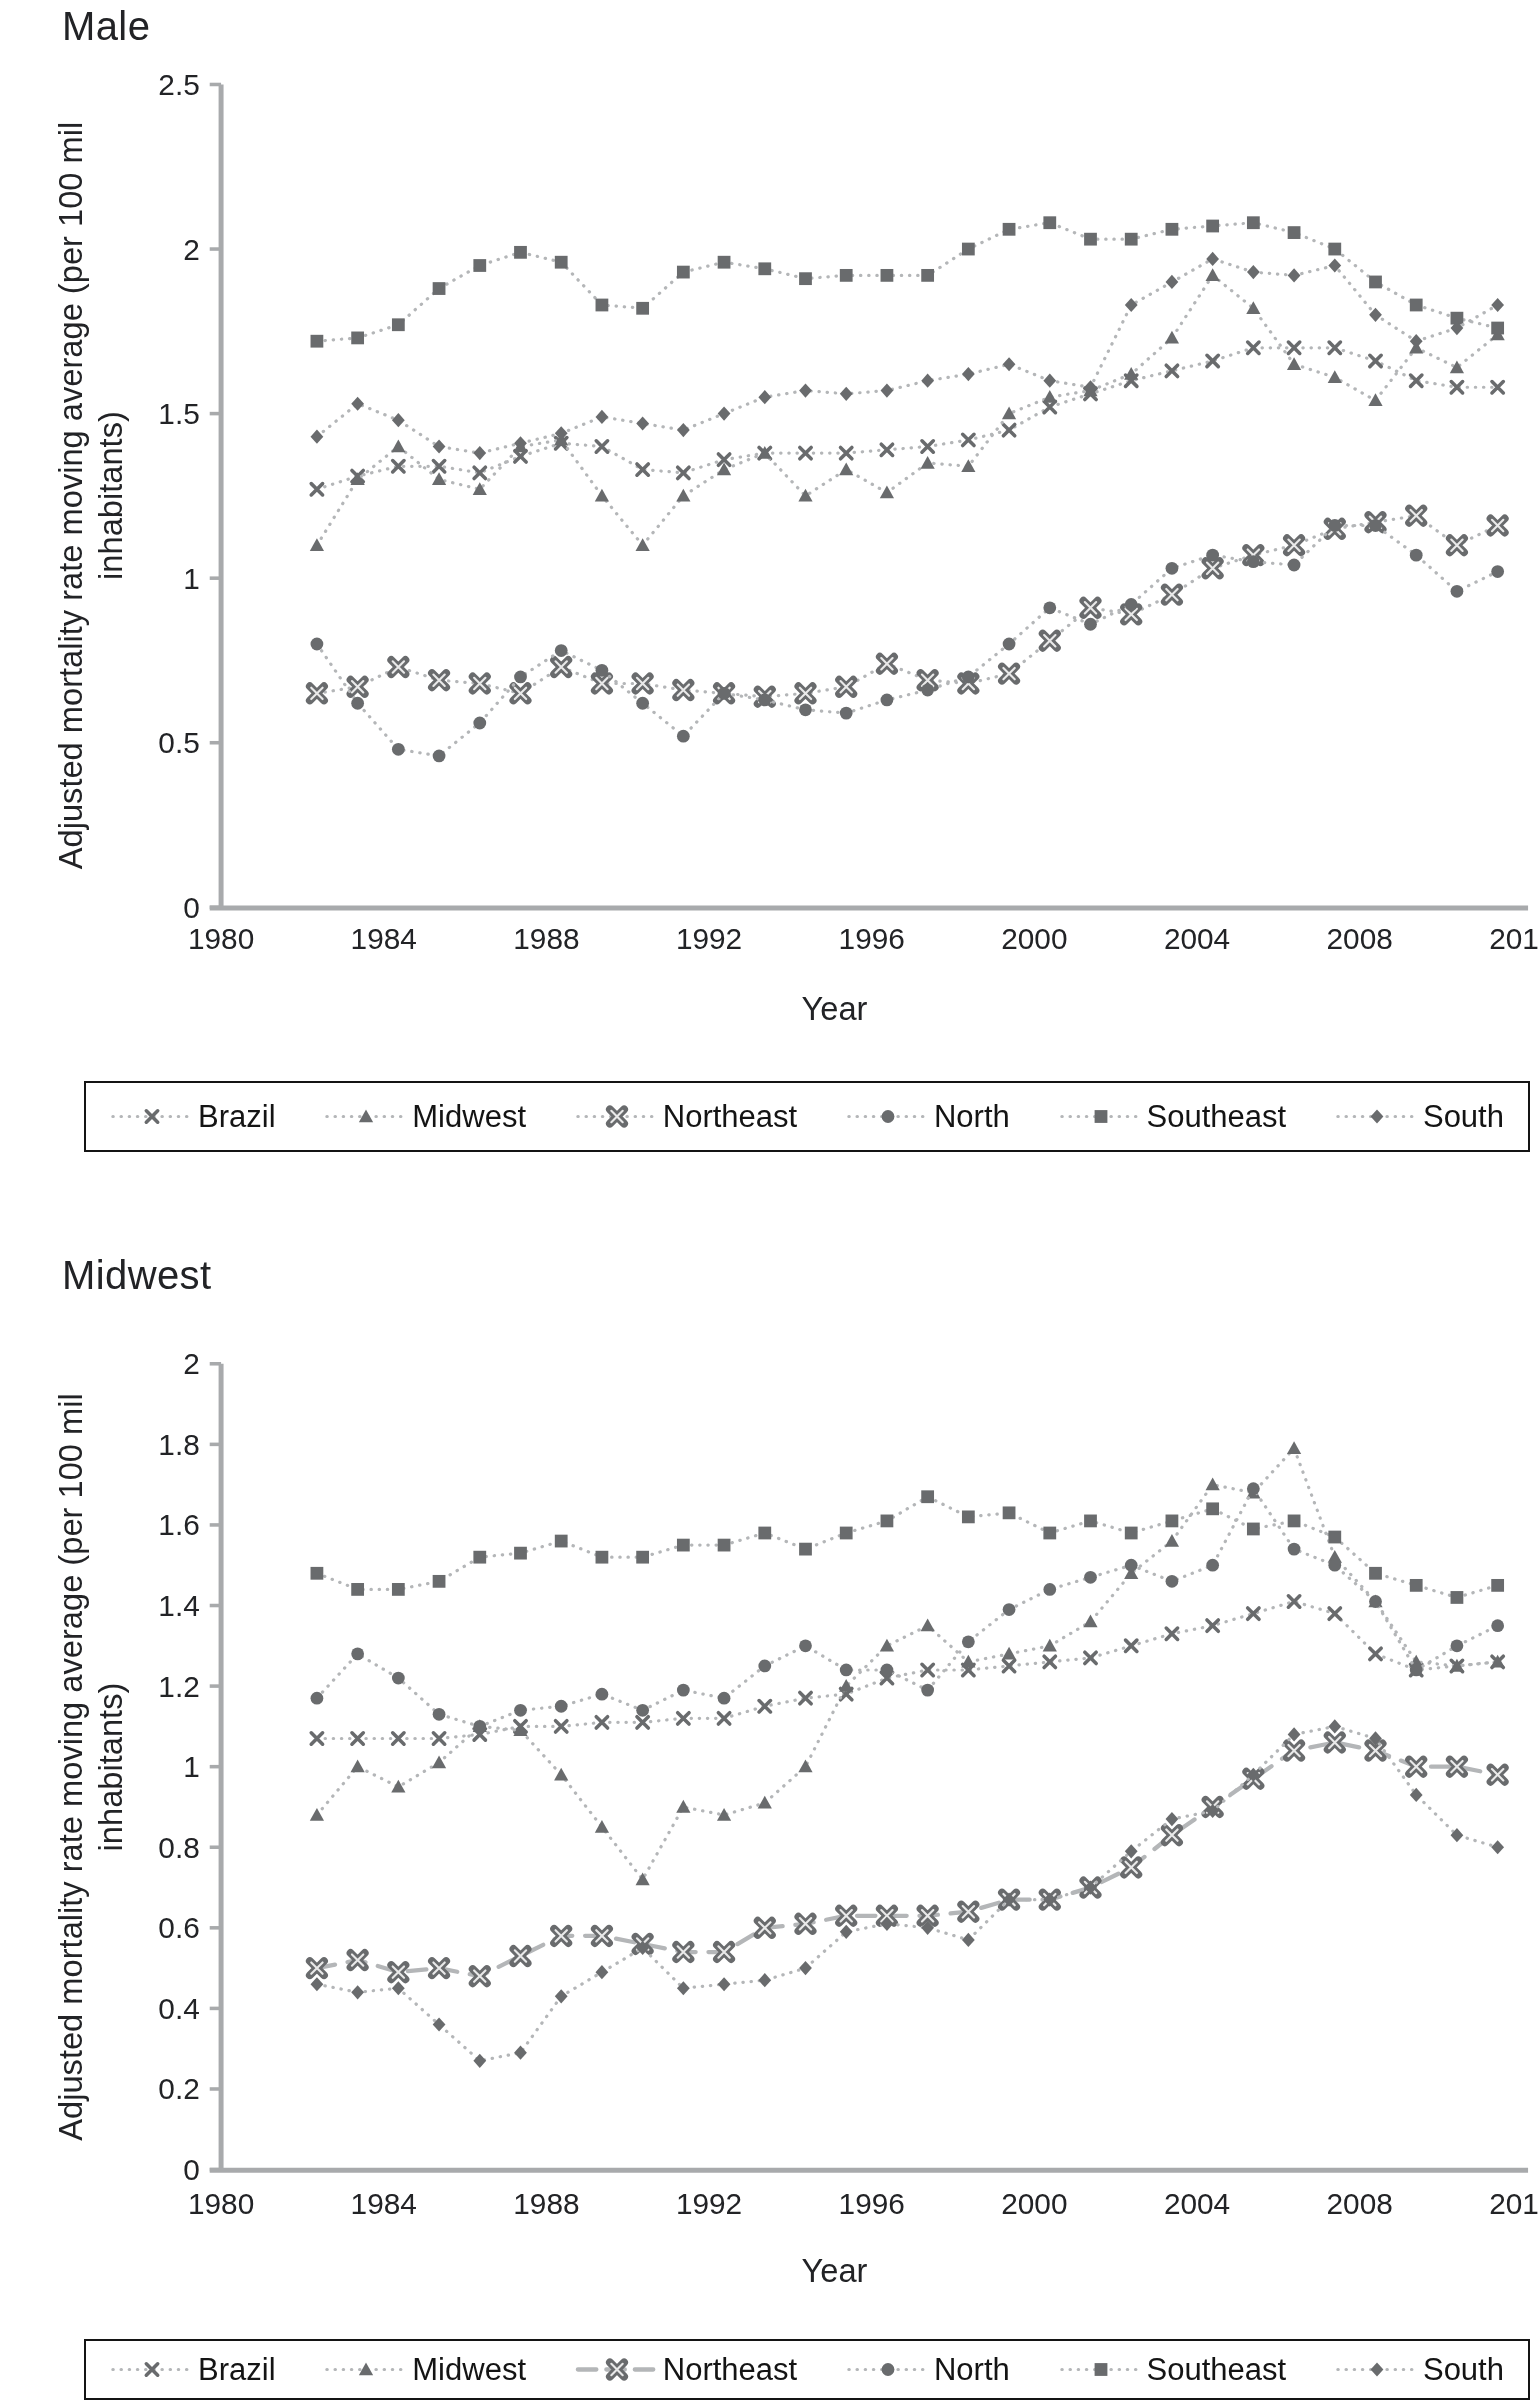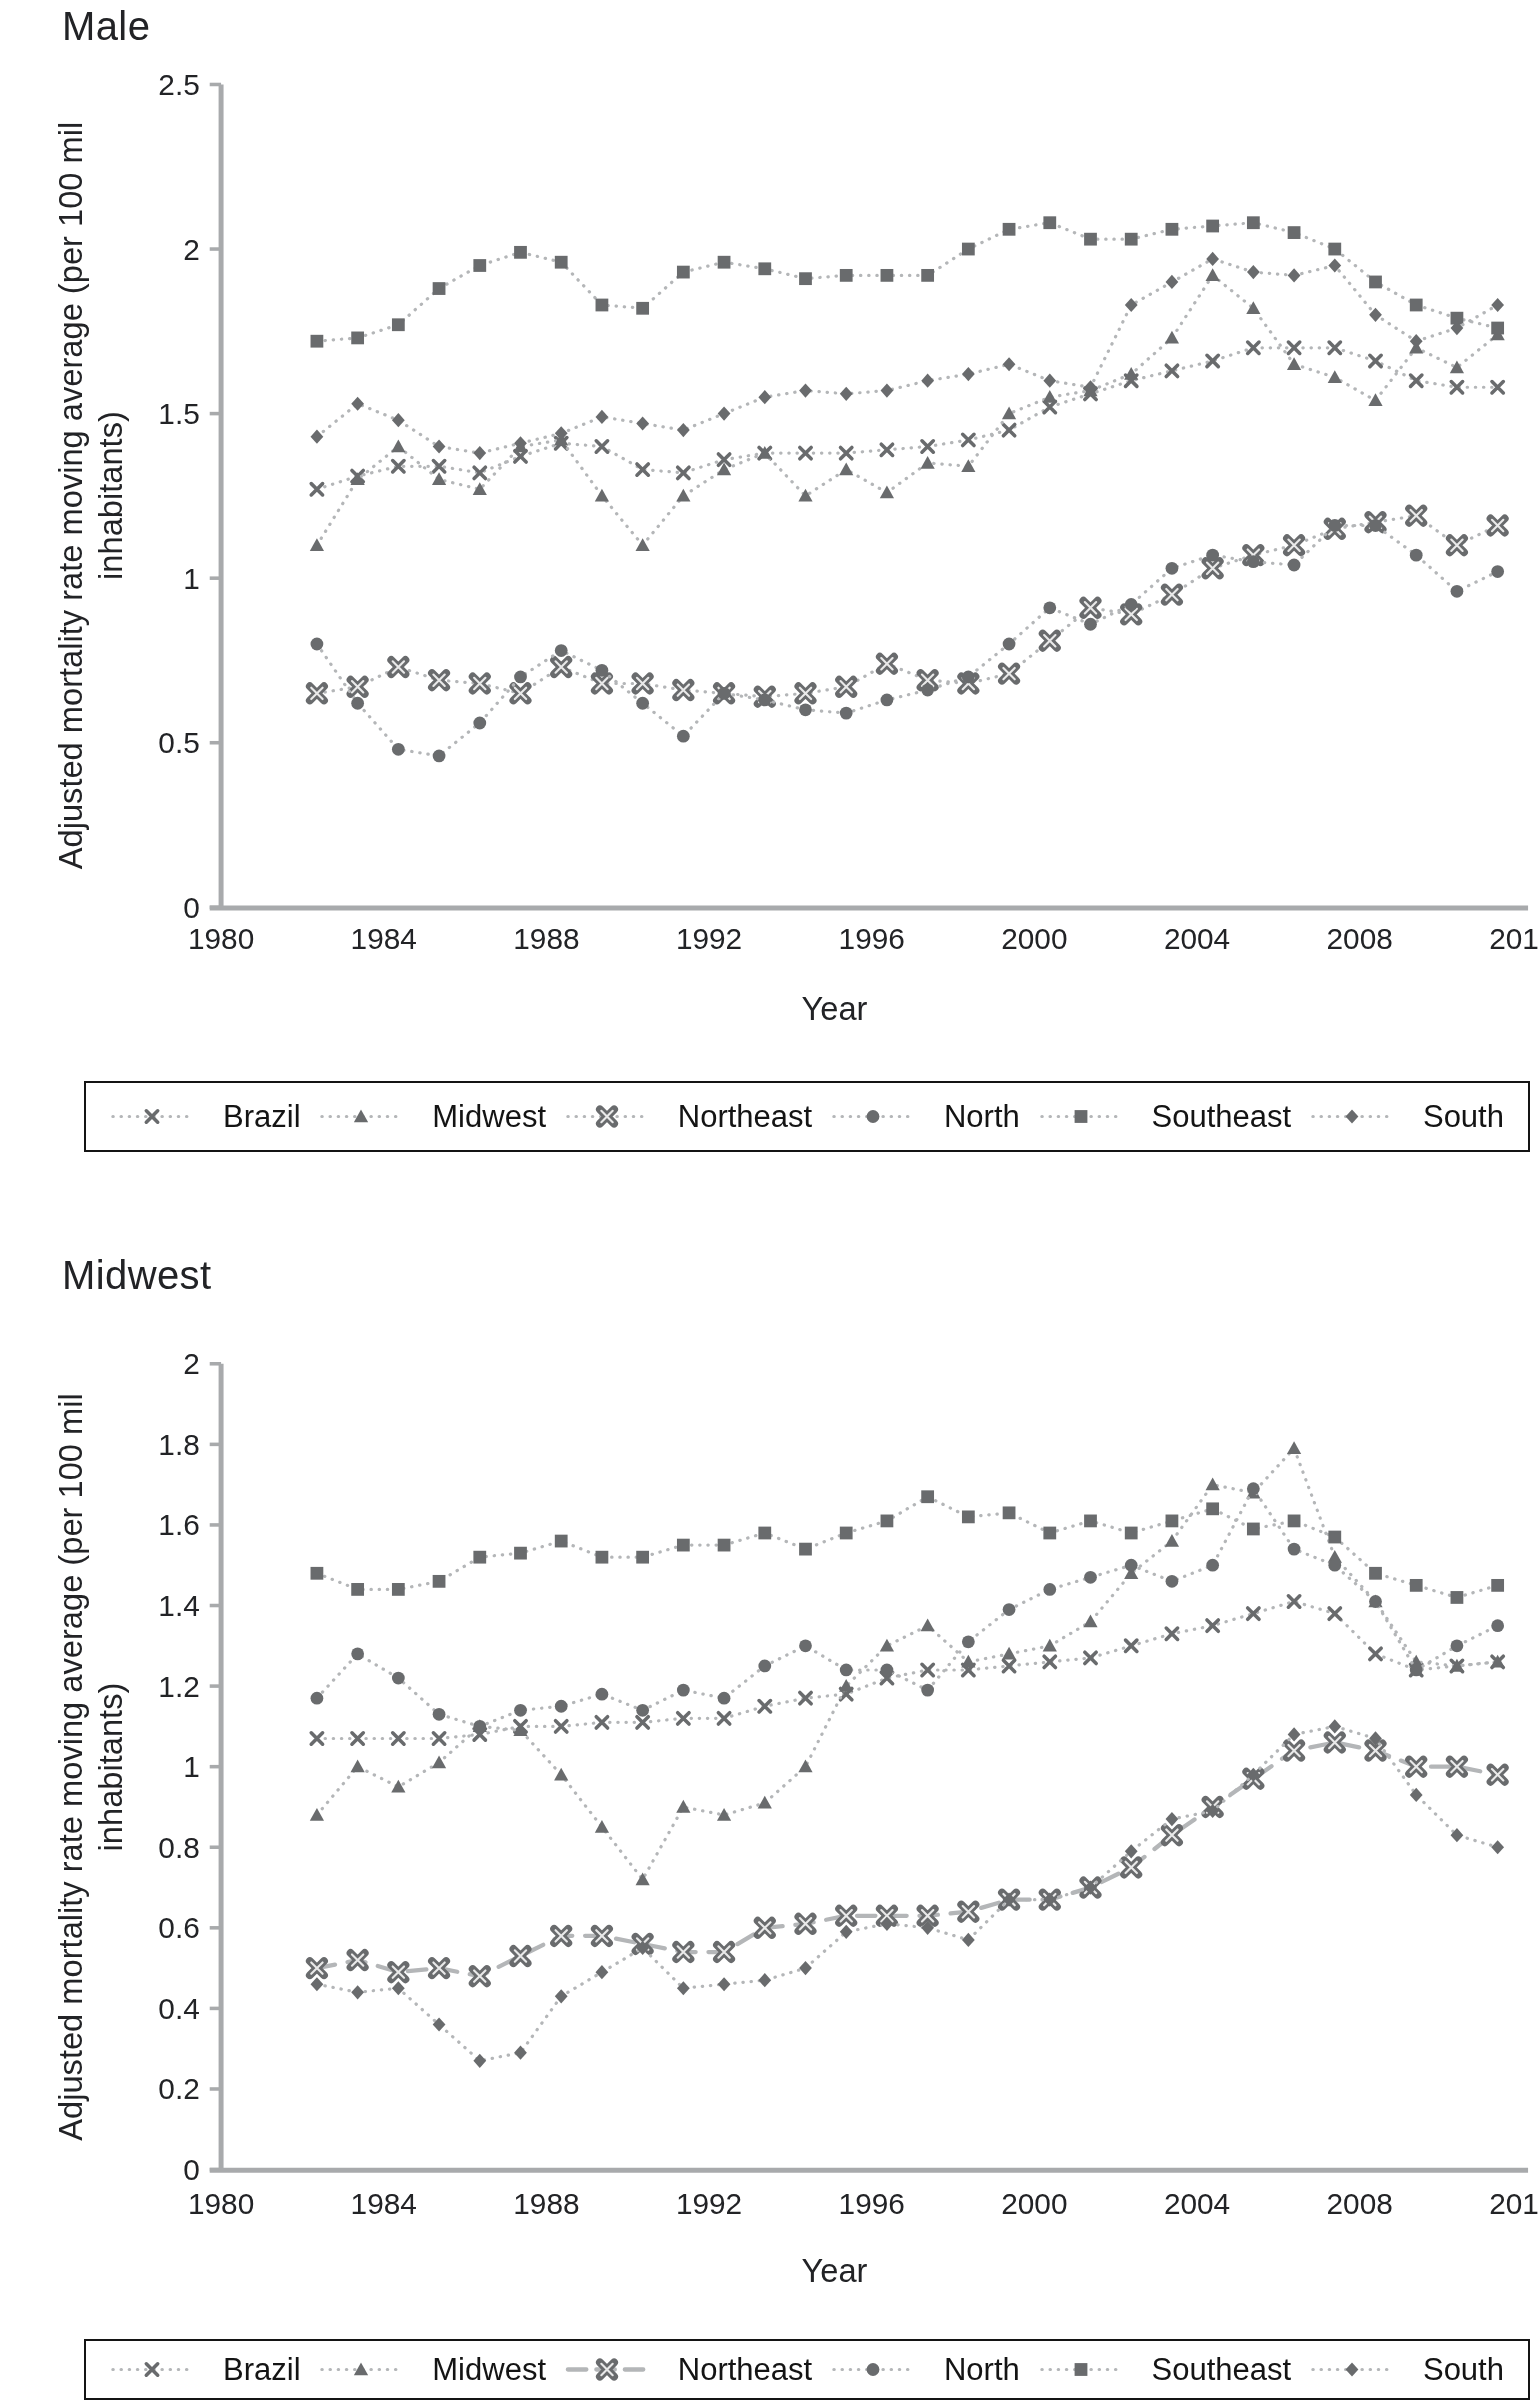--- a/index.html
+++ b/index.html
@@ -4,21 +4,21 @@
 <style>
   html,body{margin:0;padding:0;background:#ffffff;}
   body{width:1539px;height:2401px;position:relative;font-family:"Liberation Sans",sans-serif;}
   .page{position:absolute;left:0;top:0;width:1539px;height:2401px;background:#ffffff;overflow:hidden;}
   .chart-title{position:absolute;left:62px;font-size:40px;color:#222326;letter-spacing:0.4px;}
   #plots{position:absolute;left:0;top:0;width:1539px;height:2401px;}
   .legend{position:absolute;left:84px;width:1446px;background:#ffffff;border:2.8px solid #141414;
           display:flex;align-items:center;justify-content:space-between;padding:0 24px;box-sizing:border-box;}
   .legend-item{display:flex;align-items:center;}
   .legend-item svg{display:block;}
-  .legend-label{font-size:31px;color:#141414;margin-left:29px;white-space:nowrap;}
+  .legend-label{font-size:31px;color:#141414;margin-left:4px;white-space:nowrap;}
   svg text{font-family:"Liberation Sans",sans-serif;}
 </style>
 </head>
 <body>
 
 <div class="page">
   <div class="chart-title" style="top:4.3px">Male</div>
   <div class="chart-title" style="top:1253px">Midwest</div>
 
   <svg id="plots" viewBox="0 0 2167 3382">

